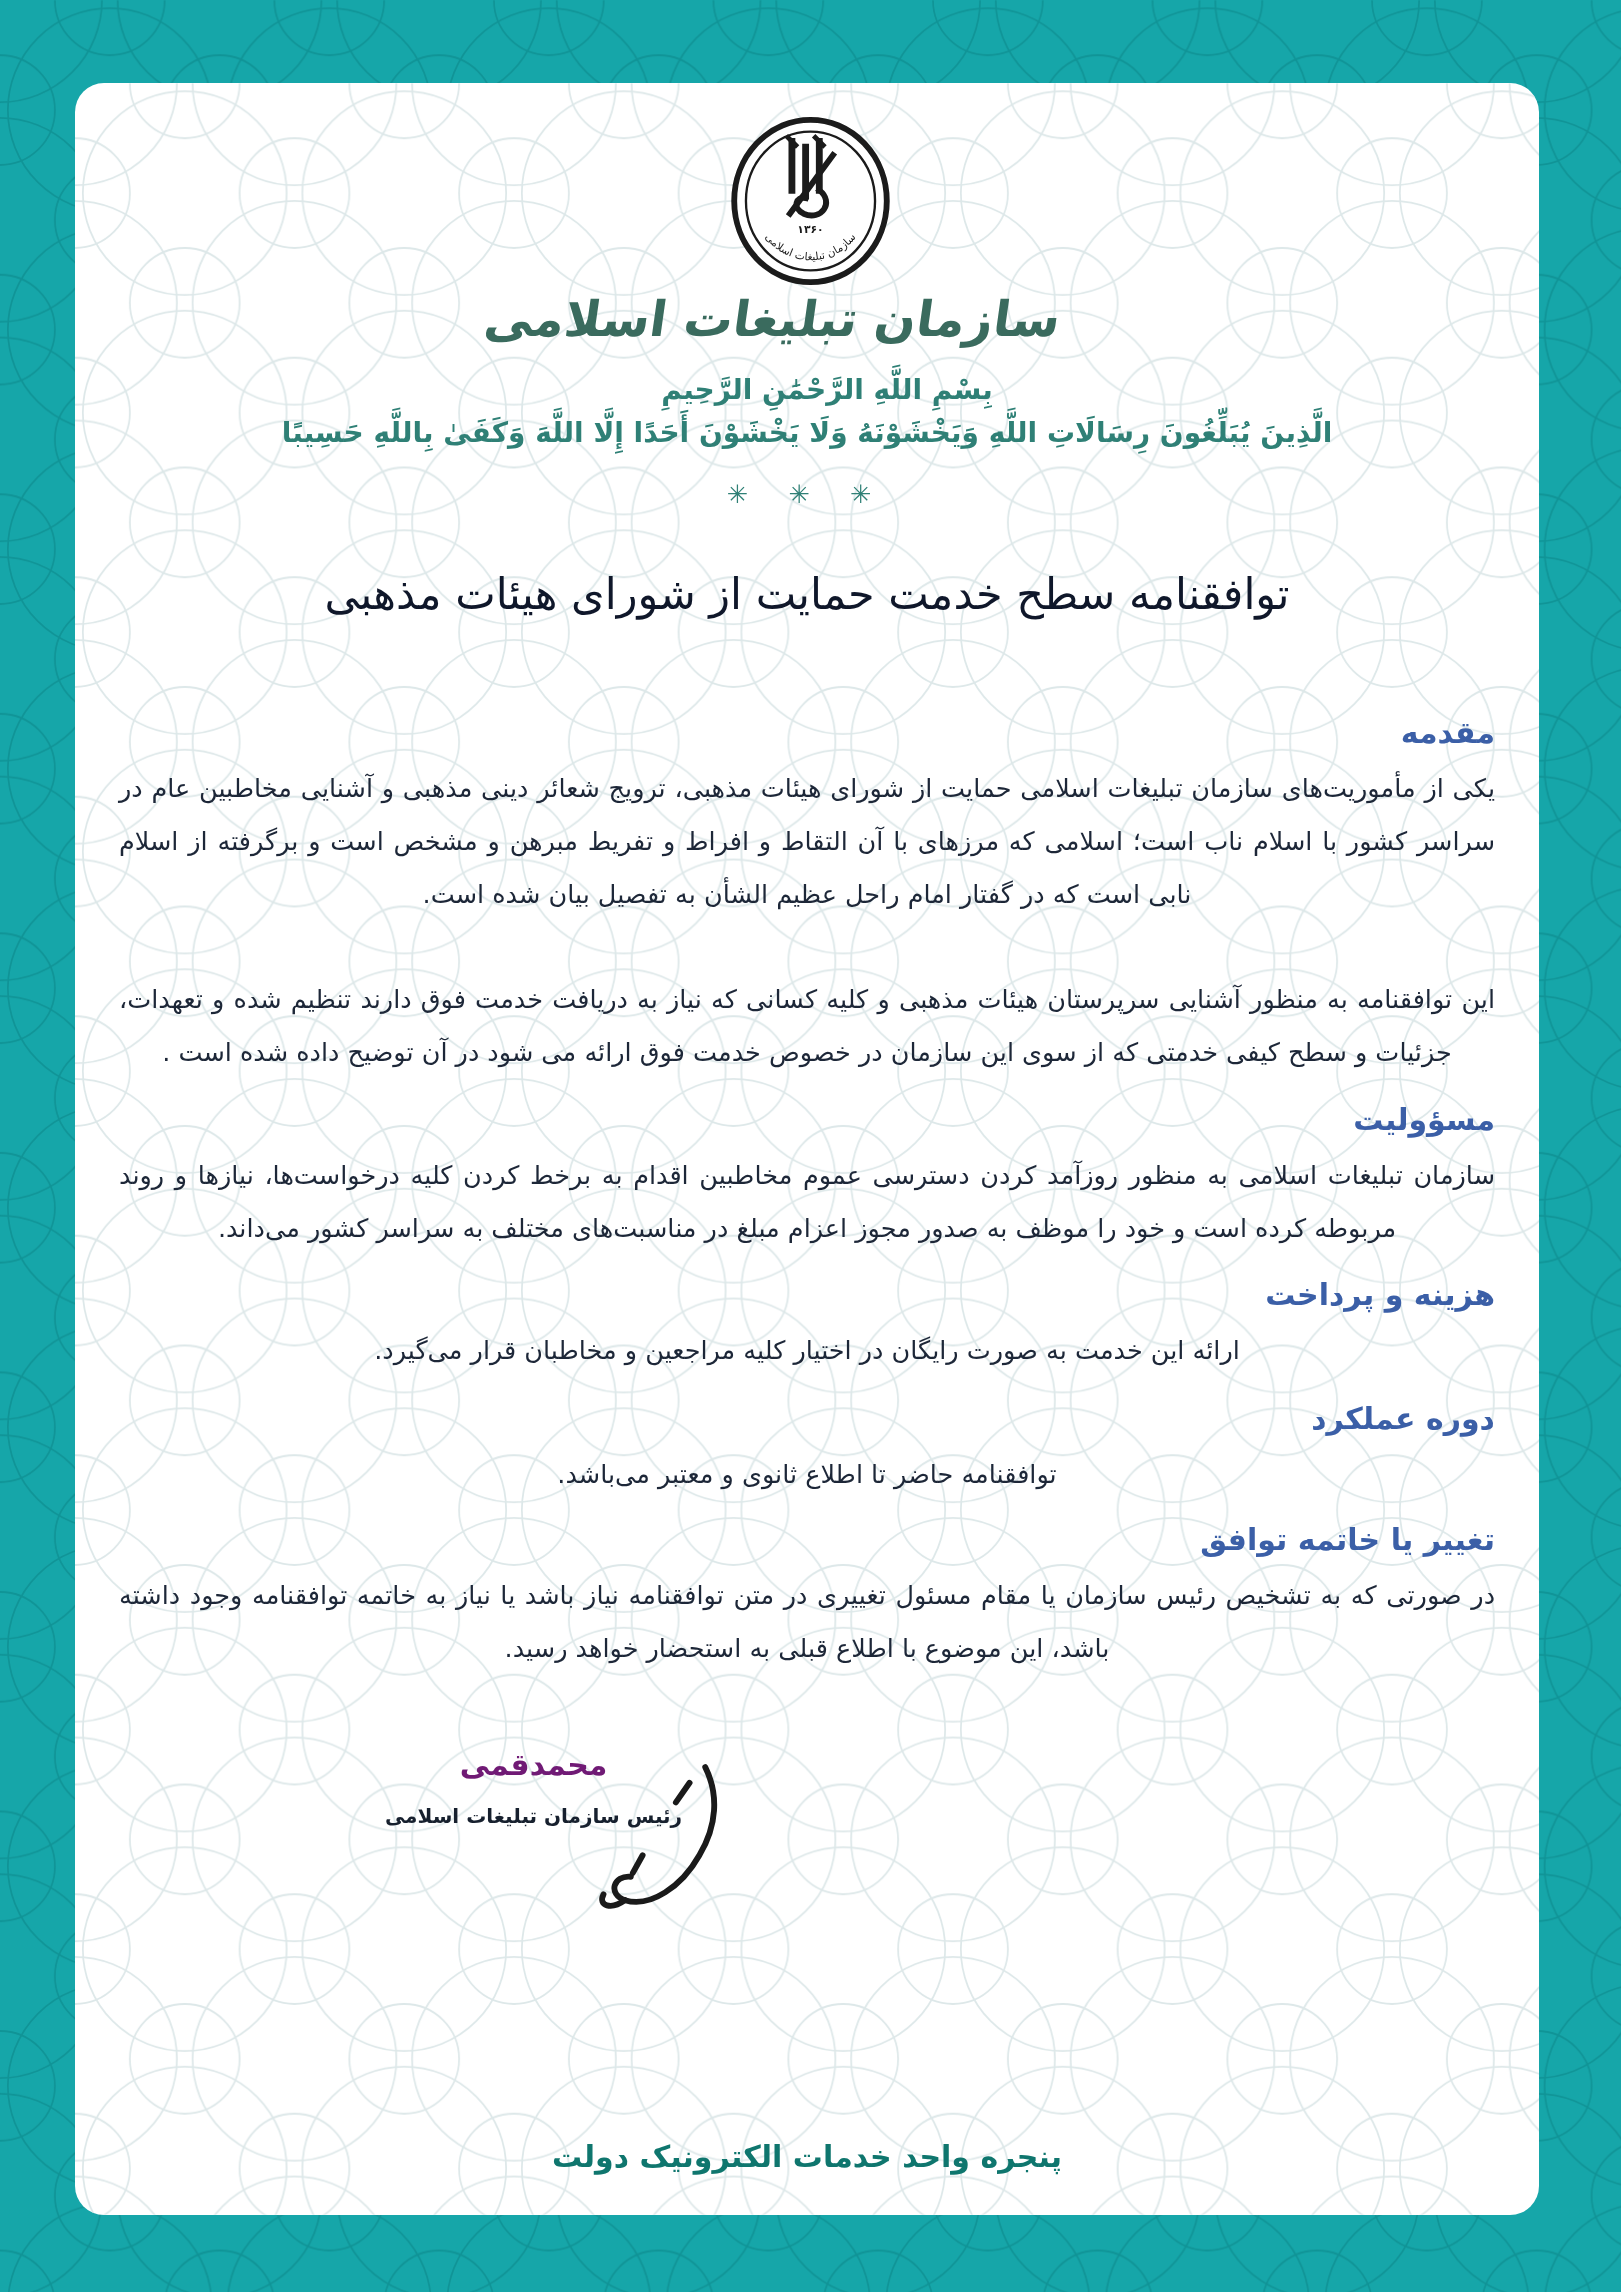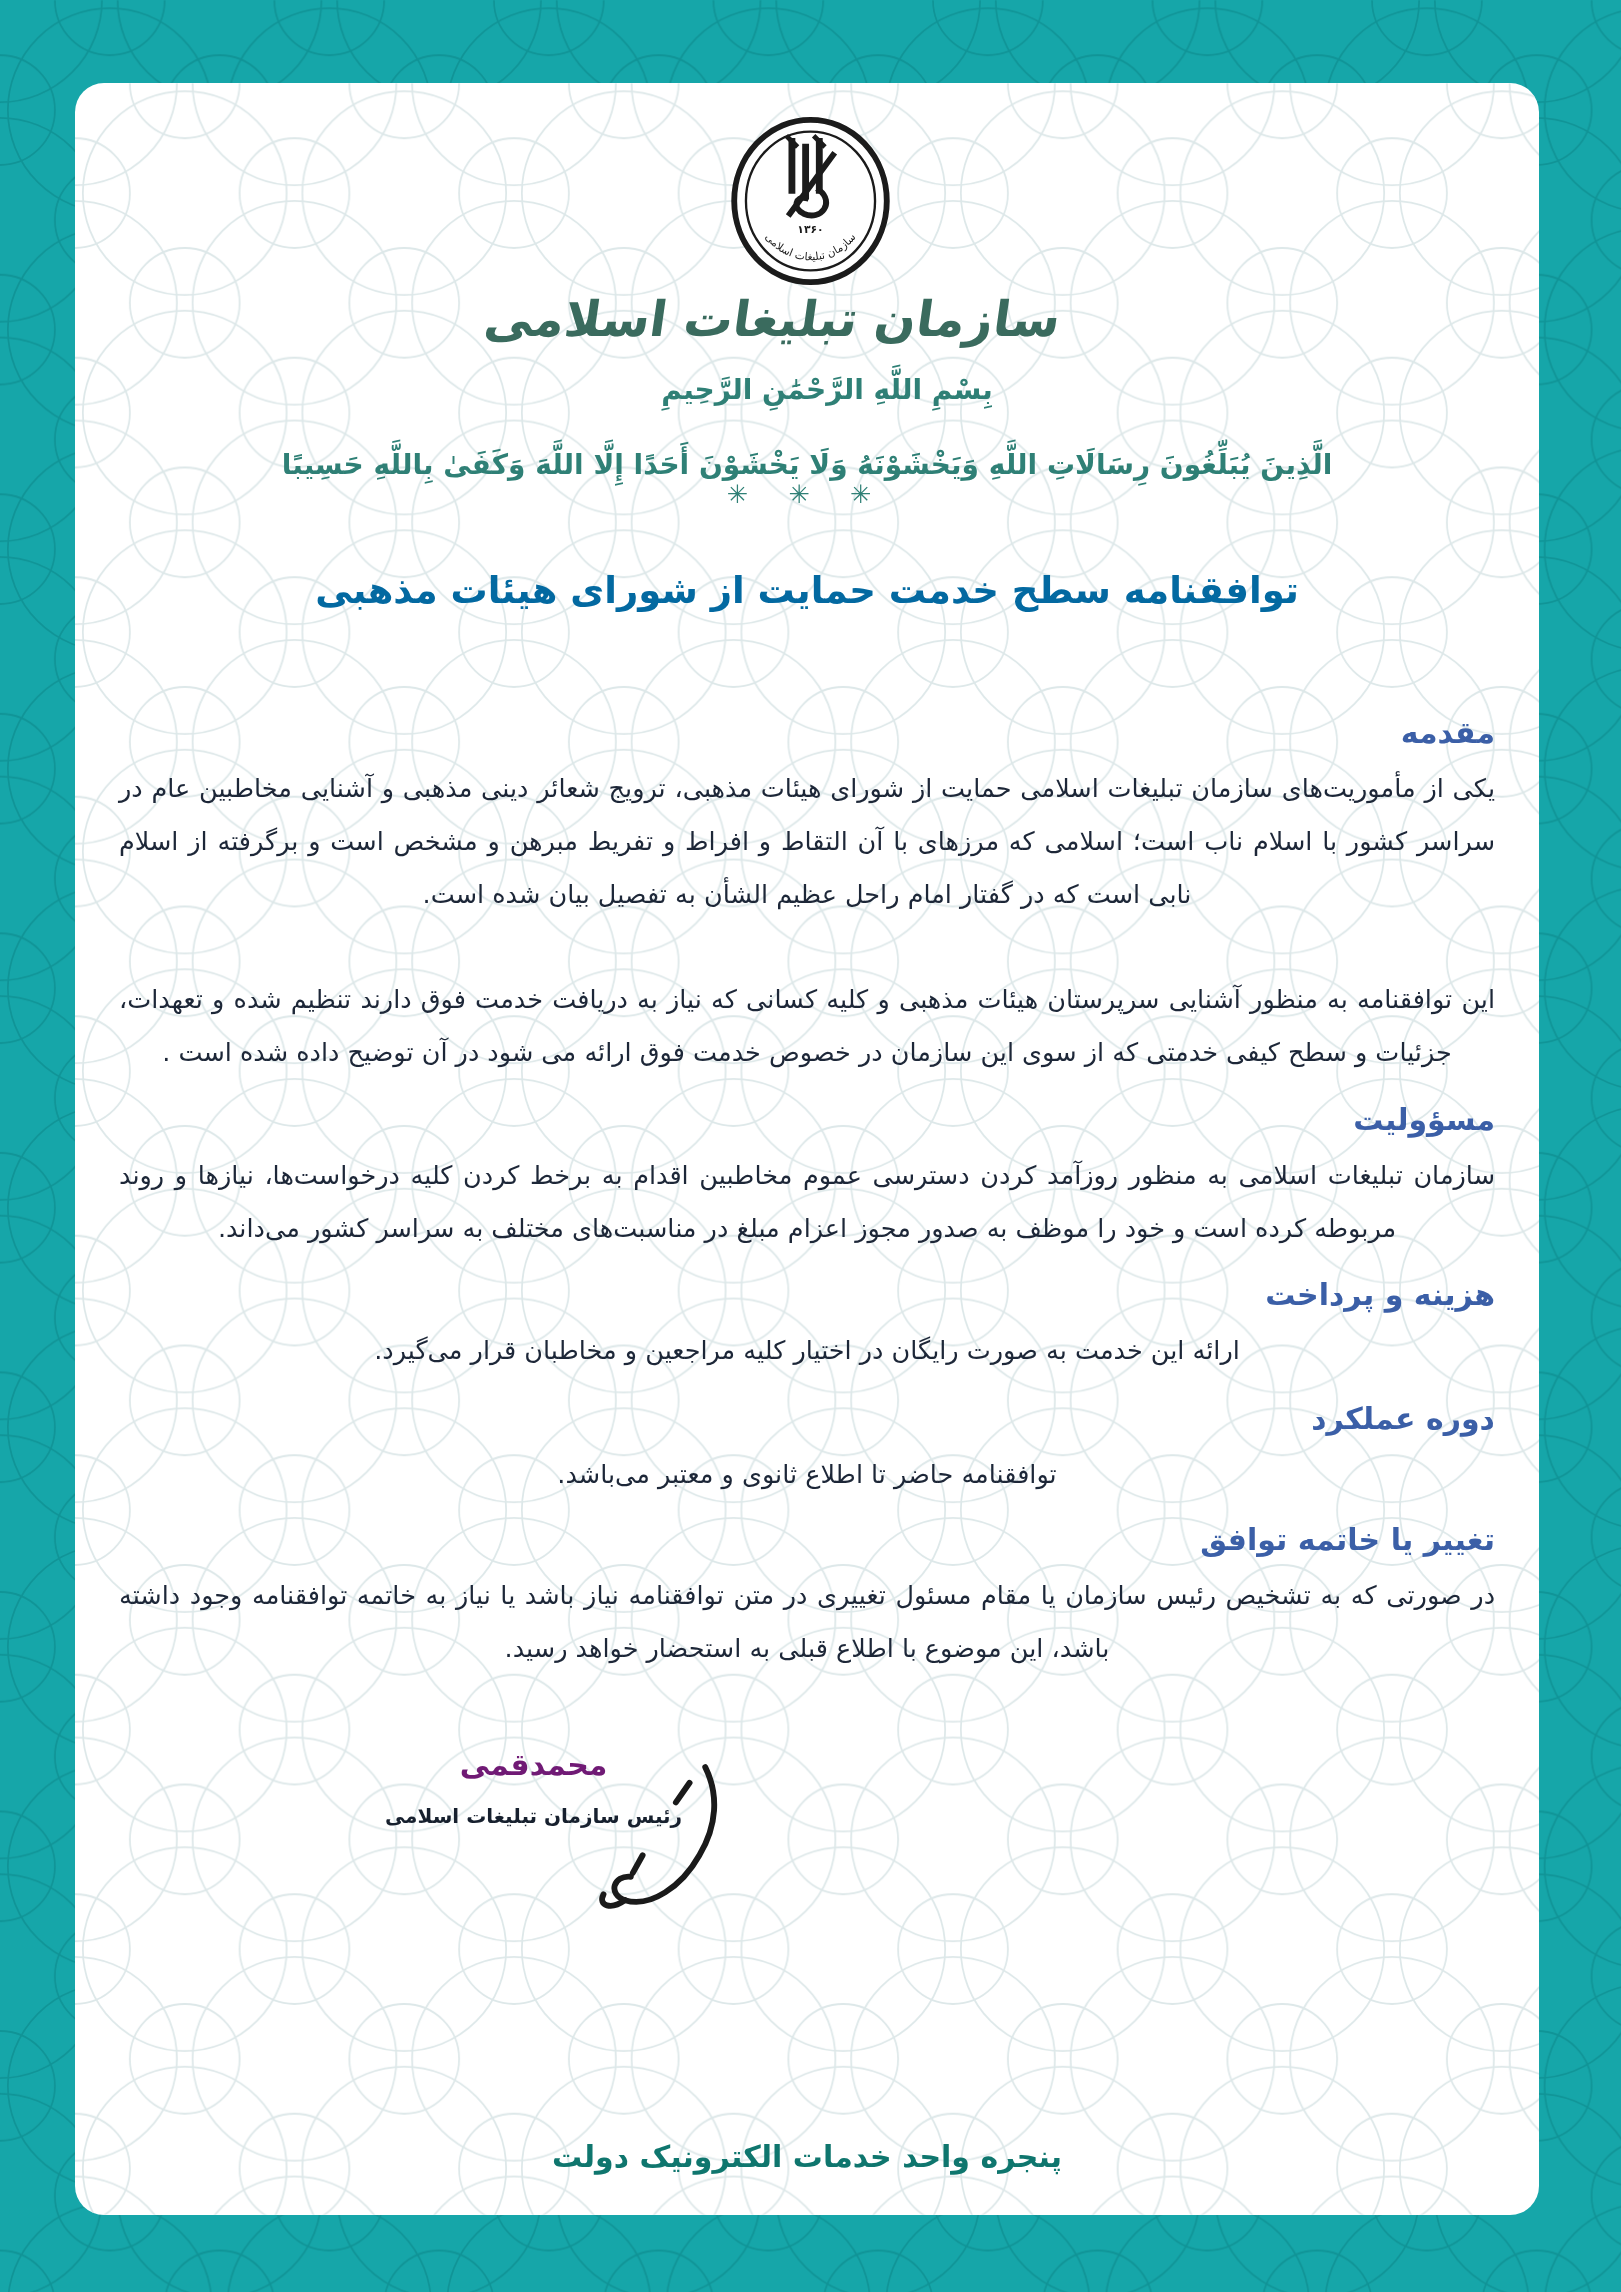--- a/index.html
+++ b/index.html
@@ -22,27 +22,27 @@
   .emblem{left:652px;top:29px;width:167px;height:178px;}
   .calli{
     top:208px;left:0;right:69px;text-align:center;
     font-size:49px;font-weight:bold;color:#3a6b5e;
     transform:skewX(-8deg);direction:rtl;letter-spacing:-1px;
   }
   .bismillah{
     top:290px;font-size:28px;font-weight:bold;color:#2f8076;direction:rtl;padding-left:40px;
   }
   .verse{
-    top:333px;font-size:28px;font-weight:bold;color:#2f8076;direction:rtl;margin-top:32px;
+    top:333px;font-size:28px;font-weight:bold;color:#2f8076;direction:rtl;
   }
   .ornament{
     top:396px;font-size:25.5px;color:#2f8076;letter-spacing:15.7px;font-weight:bold;
   }
   .doc-title{
-    top:486px;font-size:37px;font-weight:bold;color:#0369a1;direction:rtl;
+    top:486px;font-size:43px;font-weight:normal;color:#0f172a;direction:rtl;
     letter-spacing:-1px;
   }
   .sec-h{
     left:44px;right:44px;text-align:right;direction:rtl;
     font-size:30px;font-weight:bold;color:#3b5fa7;
   }
   .sec-p{
     left:44px;right:44px;direction:rtl;
     font-size:25.5px;line-height:53px;color:#1d2738;
     text-align:justify;text-align-last:center;-moz-text-align-last:center;

